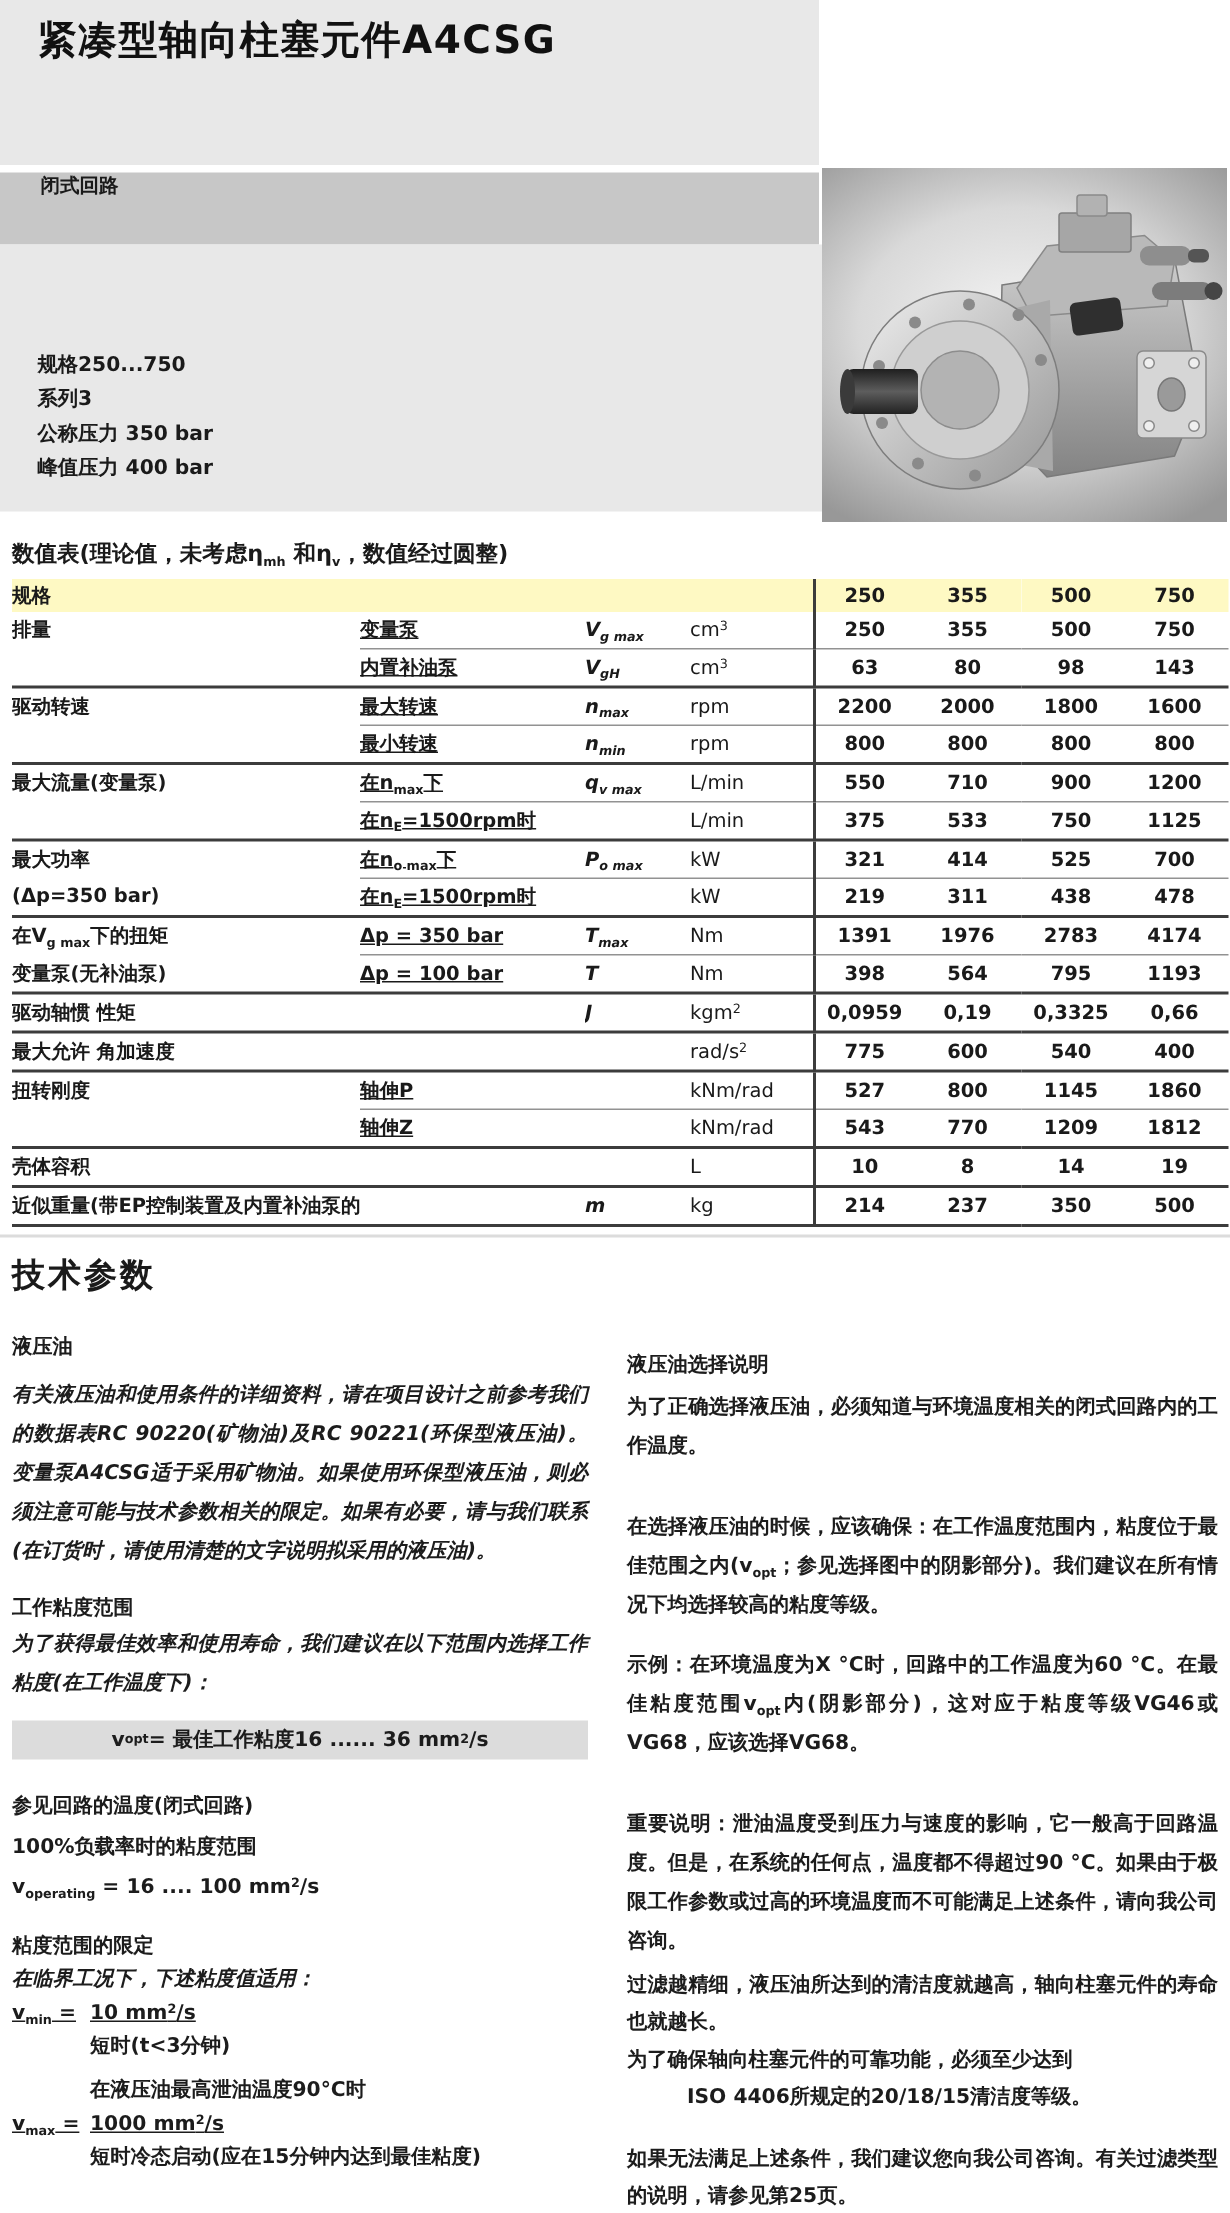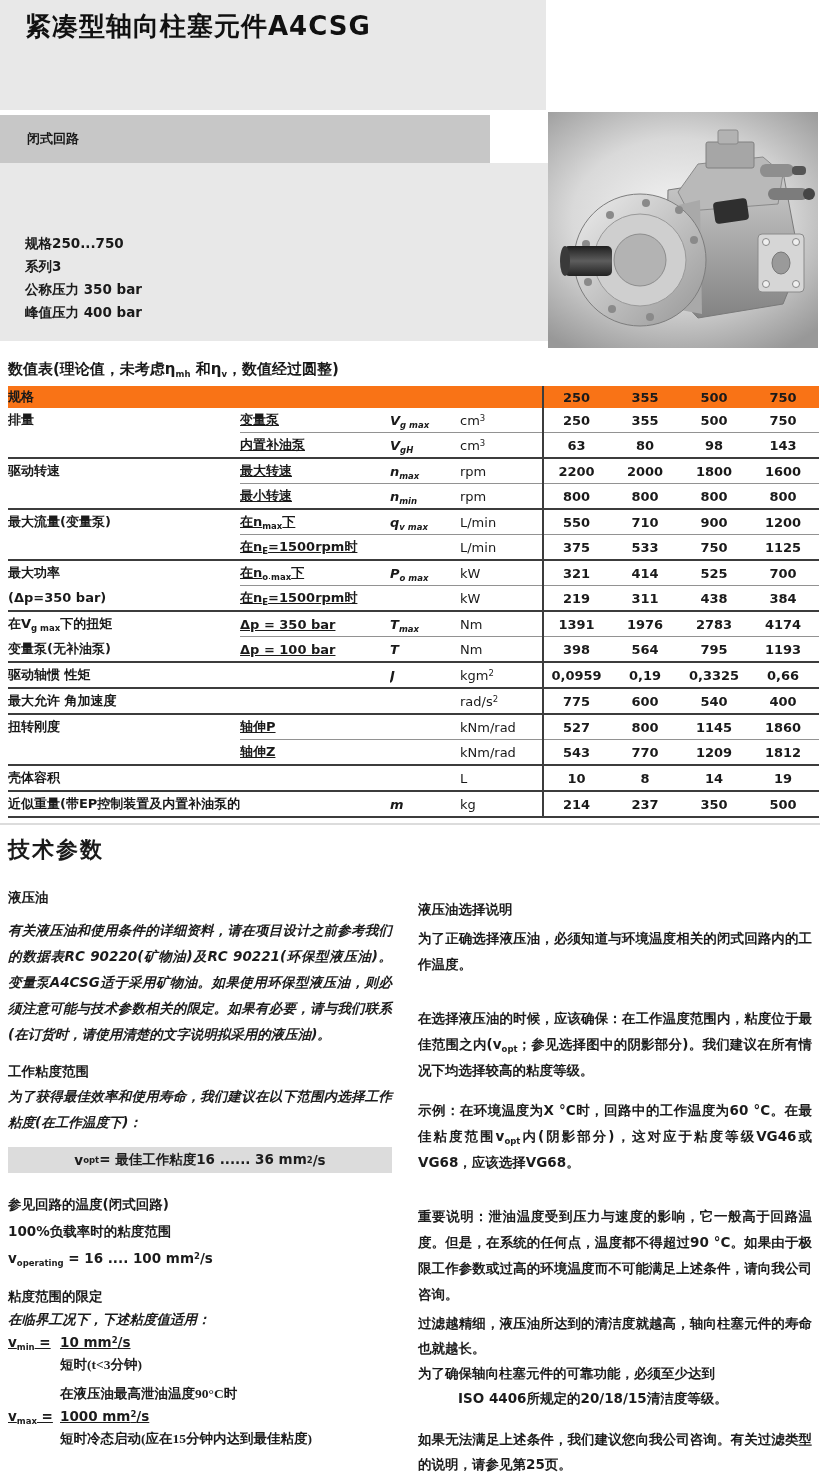--- a/index.html
+++ b/index.html
@@ -2,34 +2,34 @@
 <html><head>
 <meta charset="utf-8">
 <style>
   html,body{margin:0;padding:0;background:#fff;}
   .page{position:relative;width:820px;height:1475px;background:#fff;overflow:hidden;
         font-family:"DejaVu Sans","Liberation Sans",sans-serif;color:#1a1a1a;}
   
   .hero{position:relative;height:348px;}
   .hero-title-block{position:absolute;left:0;top:0;width:546px;height:110px;background:#e8e8e8;}
   .hero-title{padding:9px 0 0 25px;font-size:26px;font-weight:700;letter-spacing:1px;color:#111;}
-  .hero-band{position:absolute;left:0;top:115px;width:490px;height:48px;background:#c7c7c7;
-             display:flex;align-items:center;}
+  .hero-band{position:absolute;left:0;top:115px;width:546px;height:48px;background:#c7c7c7;
+             display:flex;}
   .hero-band span{padding-left:27px;font-size:13px;font-weight:700;}
   .hero-specs{position:absolute;left:0;top:163px;width:644px;height:178px;background:#e8e8e8;
               box-sizing:border-box;display:flex;flex-direction:column;justify-content:flex-end;
               padding:0 0 17px 25px;font-size:13.5px;font-weight:700;line-height:23px;}
   .hero-photo{position:absolute;left:548px;top:112px;width:270px;height:236px;
               background:radial-gradient(ellipse 75% 65% at 48% 45%,#f4f4f4 0%,#d9d9d9 52%,#989898 100%);}
   
   .tbl-title{margin:12px 0 7px 8px;font-size:15px;font-weight:700;}
   table.spec{border-collapse:collapse;table-layout:fixed;width:811px;margin-left:8px;
              border-bottom:2px solid #3c3c3c;font-size:13px;}
   table.spec td{height:24px;padding:0 3px 0 0;vertical-align:middle;overflow:hidden;white-space:nowrap;}
-  table.spec thead td{background:#f97316;font-weight:700;height:22px;}
+  table.spec thead td{background:#fef9c3;font-weight:700;height:22px;}
   td.c1{padding-left:2px;font-weight:700;}
   td.c2{font-weight:700;text-decoration:underline;}
   td.sym{font-style:italic;font-weight:600;}
   td.unit{font-weight:400;}
   td.val{text-align:center;font-weight:700;}
   td.vline{border-left:2px solid #3c3c3c;}
   tr.r-full td{border-top:2px solid #3c3c3c;}
   tr.r-sub td{border-top:1px solid #929292;}
   tr.r-sub td.c1{border-top:none;}
   .table-after{height:2px;background:#dcdcdc;margin:5px 0 0 0;}
@@ -46,21 +46,21 @@
   .L .p-oil{margin-top:10px;}
   .L .h-visc{margin-top:16px;}
   .L .p-visc{margin-top:2px;}
   .vbox{background:#dcdcdc;height:26px;margin-top:12px;display:flex;align-items:center;
         justify-content:center;font-size:13.5px;font-weight:700;}
   .ref{margin-top:18px;font-size:13.5px;font-weight:600;line-height:27px;}
   .L .h-limit{margin-top:16px;}
   .L .p-limit{margin-top:2px;line-height:23px;}
   .kv{display:flex;font-size:13.5px;font-weight:600;line-height:22px;text-decoration:underline;}
   .kv .kv-label{width:52px;flex:none;}
-  .indent{margin-left:52px;font-size:13.5px;font-weight:600;line-height:23px;font-family:Liberation Serif, serif;}
+  .indent{margin-left:52px;font-size:13.5px;font-weight:600;line-height:23px;}
   .mt6{margin-top:6px;}
   .R .h-select{margin-top:26px;}
   .R .p-s1{margin-top:6px;}
   .R .p-s2{margin-top:28px;}
   .R .p-s3{margin-top:14px;}
   .R .p-s4{margin-top:28px;}
   .R .h-filter{margin-top:12px;}
   .R .p-f1{margin-top:4px;line-height:25px;}
   .R .p-f2{line-height:25px;}
   .R .p-f3{margin-left:40px;line-height:25px;}
@@ -235,21 +235,21 @@
           <td class="val">700</td>
         </tr>
         <tr class="r-sub">
           <td class="c1">(Δp=350 bar)</td>
           <td class="c2">在n<sub>E</sub>=1500rpm时</td>
           <td class="sym"></td>
           <td class="unit">kW</td>
           <td class="val vline">219</td>
           <td class="val">311</td>
           <td class="val">438</td>
-          <td class="val">384</td>
+          <td class="val">478</td>
         </tr>
         <tr class="r-full">
           <td class="c1">在V<sub>g max</sub>下的扭矩</td>
           <td class="c2">Δp = 350 bar</td>
           <td class="sym">T<sub>max</sub></td>
           <td class="unit">Nm</td>
           <td class="val vline">1391</td>
           <td class="val">1976</td>
           <td class="val">2783</td>
           <td class="val">4174</td>

